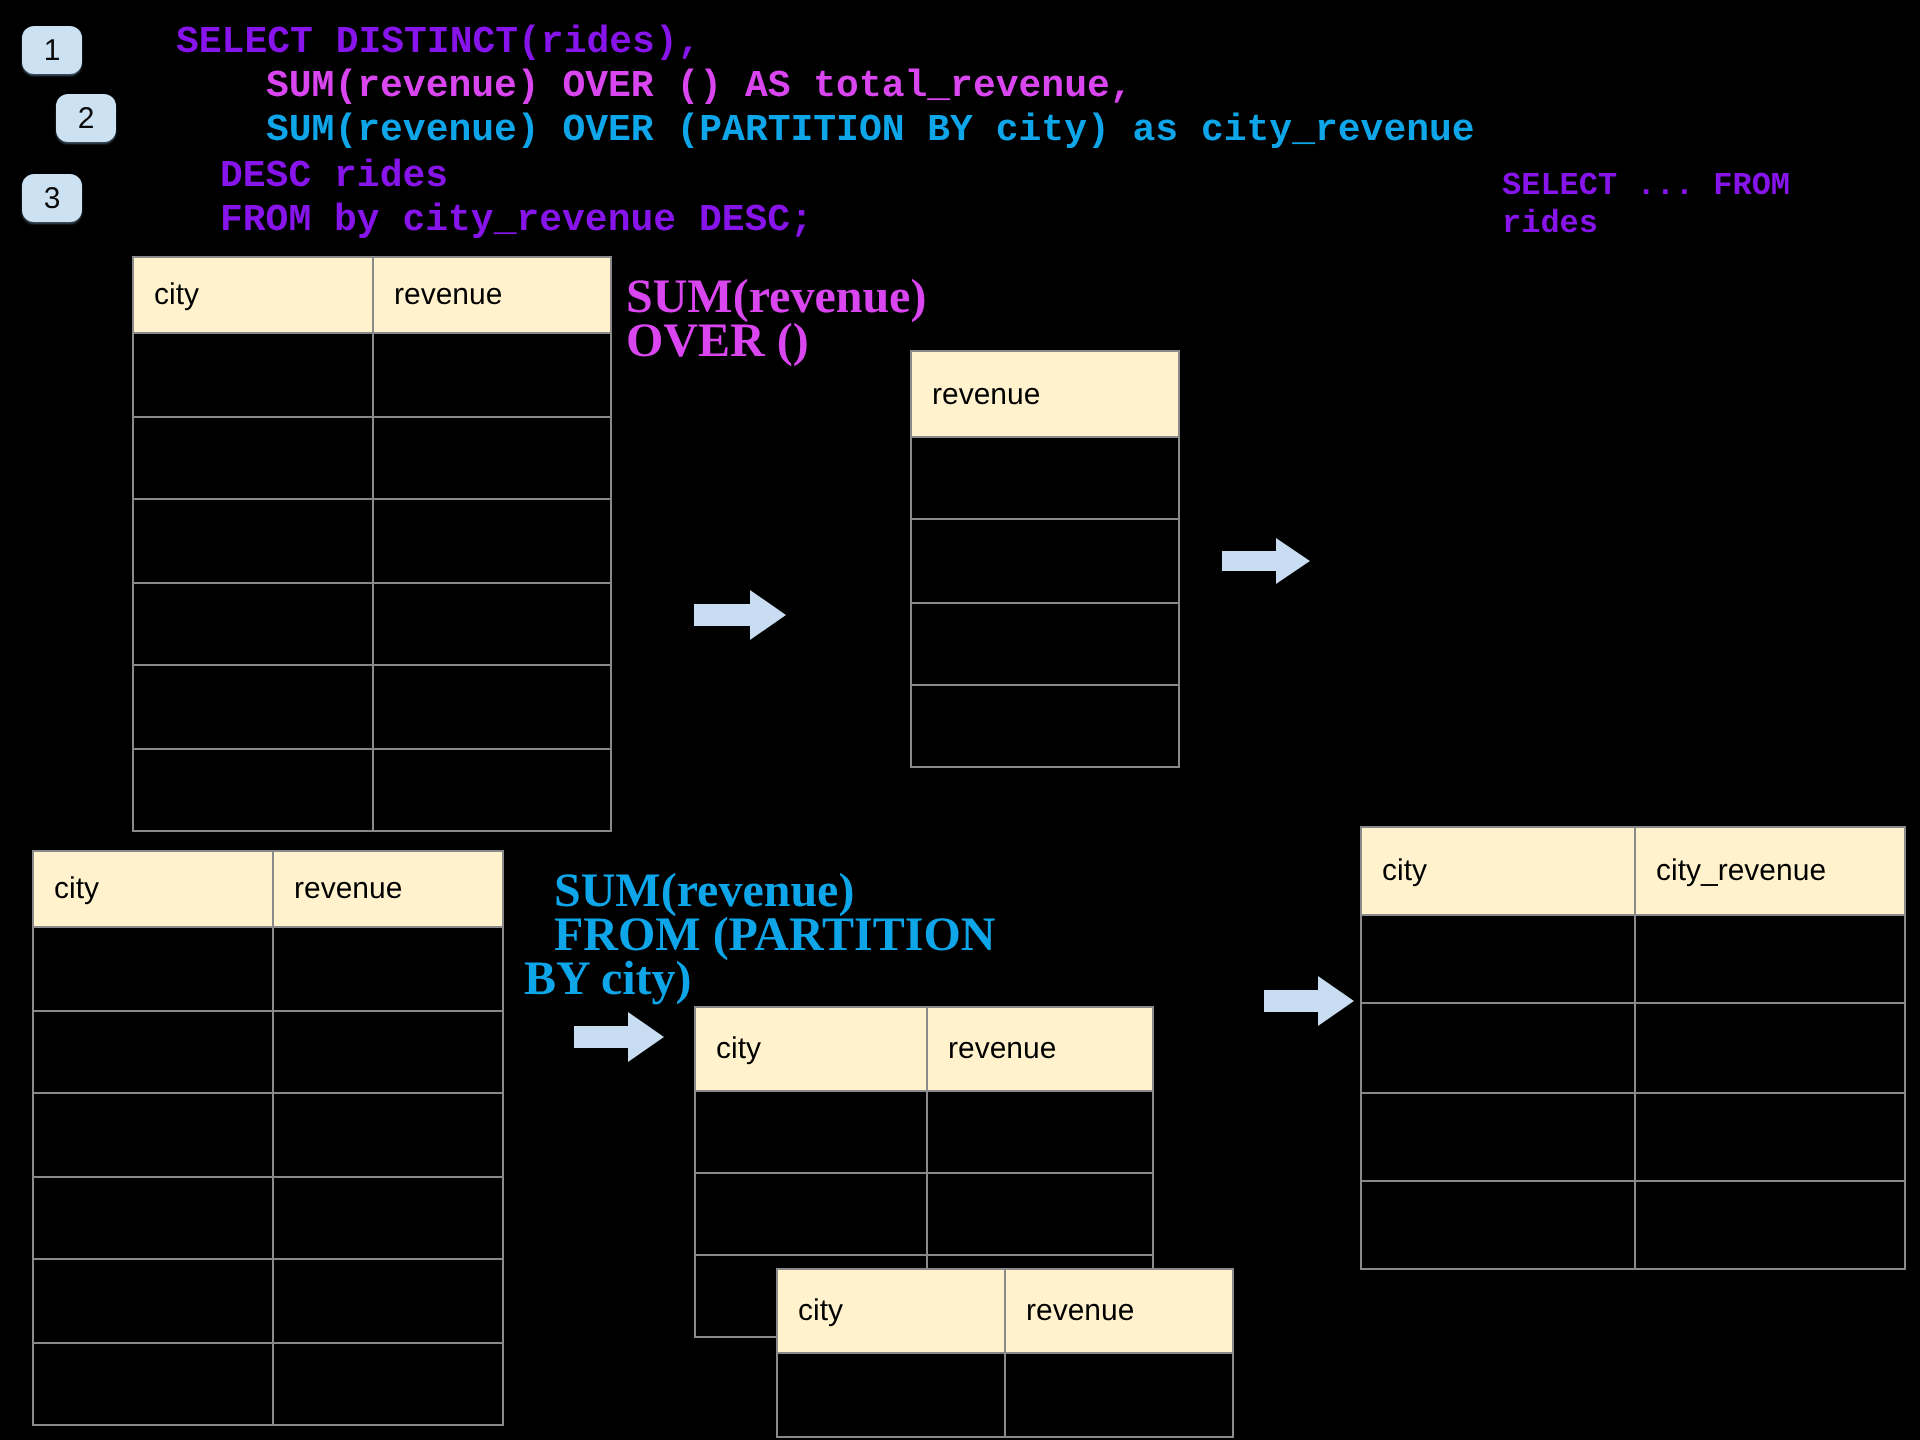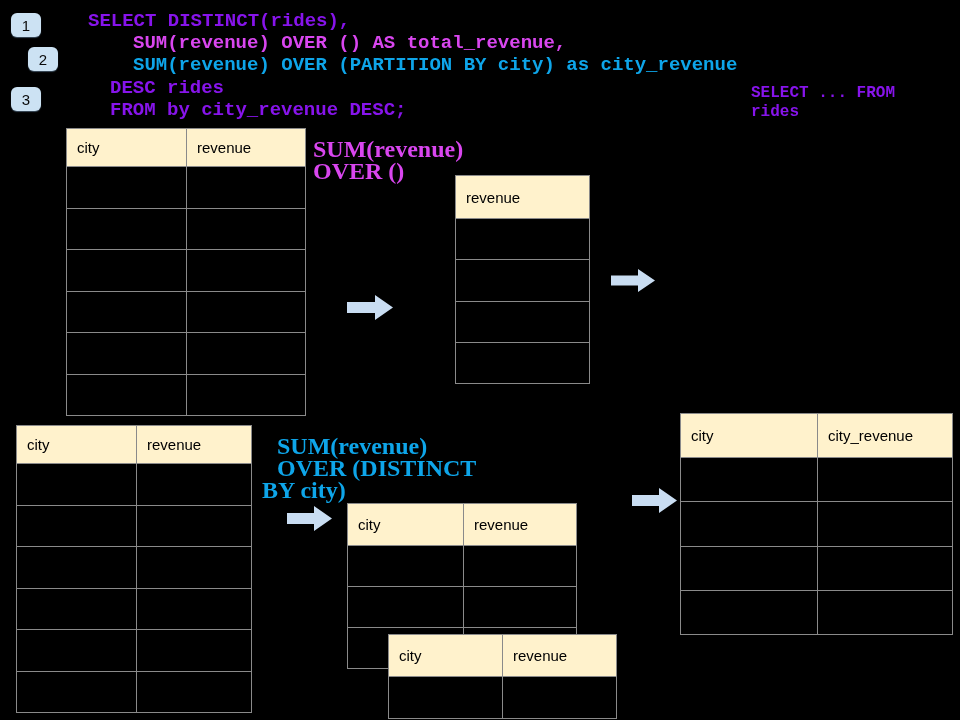--- a/index.html
+++ b/index.html
@@ -52,21 +52,21 @@
     <div class="note-line purple" style="left:751px;top:55px">rides</div>
   </div>
 
   <div>
     <div class="ann-line red" style="left:313px;top:138px">SUM(revenue)</div>
     <div class="ann-line red" style="left:313px;top:160px">OVER ()</div>
   </div>
 
   <div>
     <div class="ann-line green" style="left:277px;top:435px">SUM(revenue)</div>
-    <div class="ann-line green" style="left:277px;top:457px">OVER (DISTINCT</div>
+    <div class="ann-line green" style="left:277px;top:457px">FROM (PARTITION</div>
     <div class="ann-line green" style="left:262px;top:479px">BY city)</div>
   </div>
 
   <table class="tbl" style="left:66px;top:128px;width:240px">
     <colgroup>
         <col style="width:120px">
         <col>
       </colgroup>
     <thead>
         <tr style="height:38px">

